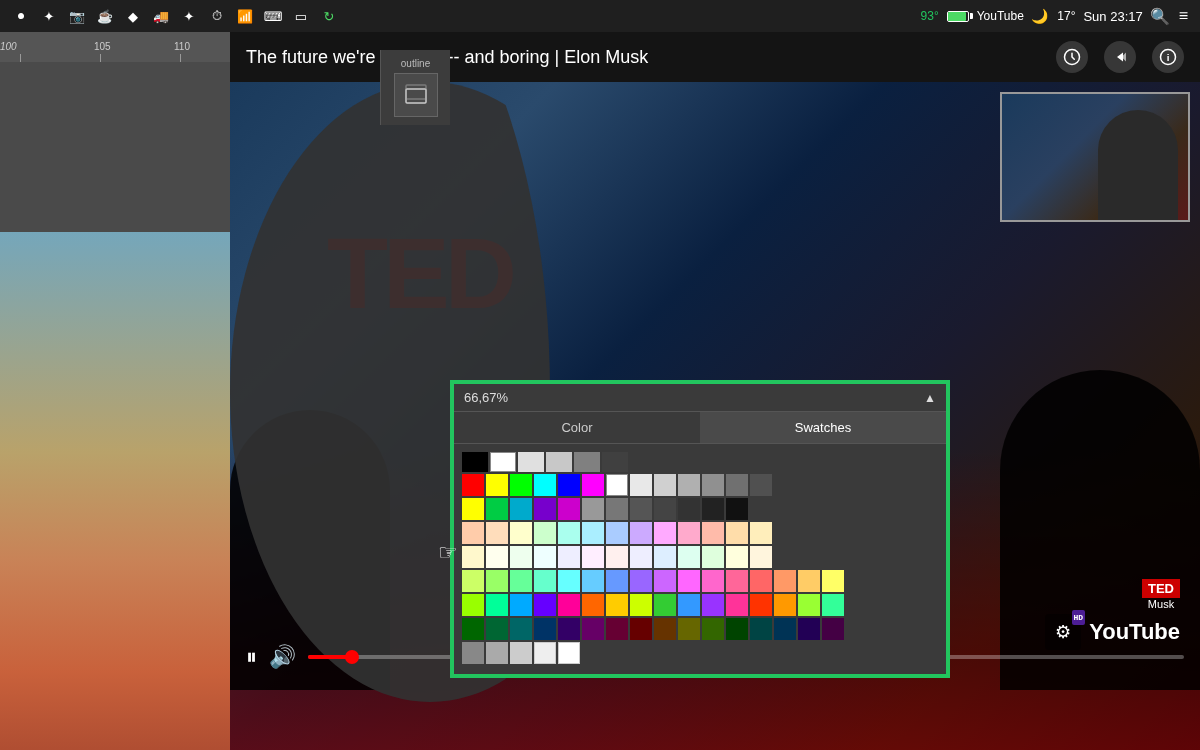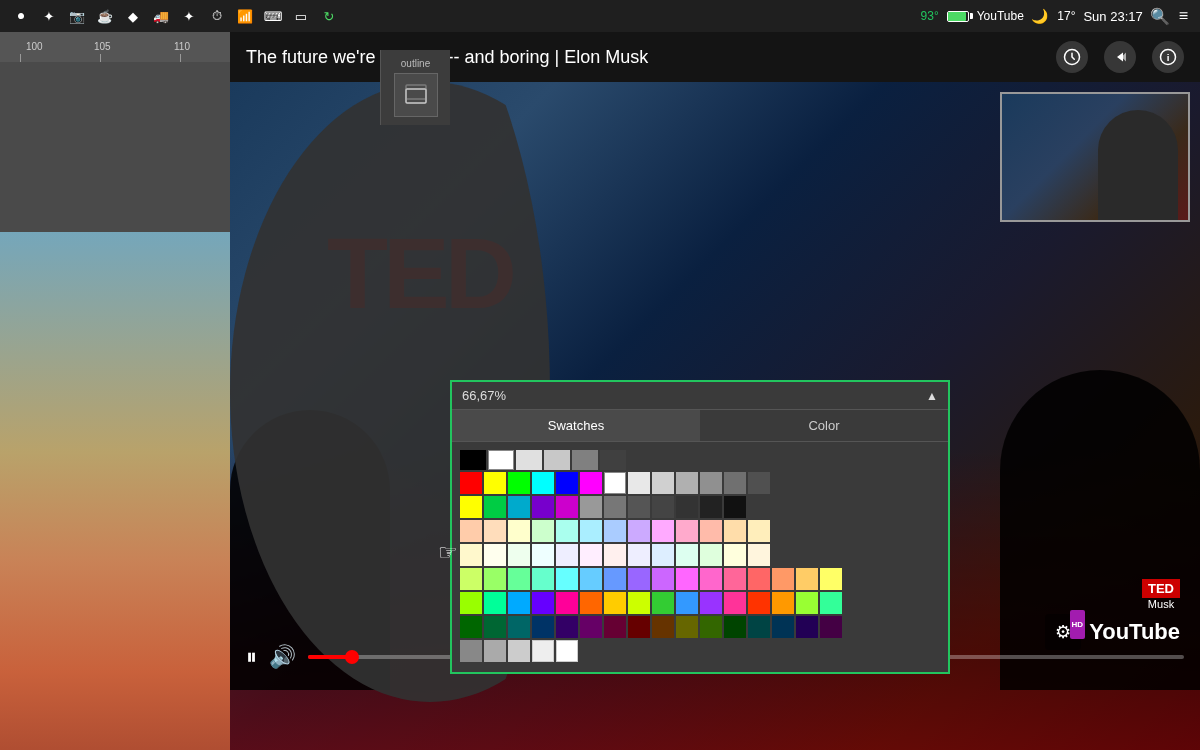--- a/index.html
+++ b/index.html
@@ -290,26 +290,27 @@
       align-items: center;
       justify-content: center;
       color: #fff;
       font-size: 18px;
       position: relative;
     }
     .hd-badge {
       position: absolute;
       top: -4px;
       right: -4px;
-      background: #a21caf;
+      background: #4c1d95;
       color: #fff;
       font-size: 8px;
-      padding: 10px 2px;
+      padding: 3px 2px;
       border-radius: 2px;
       font-weight: bold;
+      font-family: Liberation Mono, monospace;
     }
     .yt-logo {
       color: #fff;
       font-size: 22px;
       font-weight: bold;
     }
 
     
     .ted-badge {
       position: absolute;
@@ -360,21 +361,21 @@
       cursor: pointer;
     }
 
     
     .color-panel {
       position: absolute;
       top: 380px;
       left: 450px;
       width: 500px;
       background: #3a3a3a;
-      border: 2px solid #22c55e;
+      border: 4px solid #22c55e;
       z-index: 25;
       padding: 0;
     }
 
     .zoom-bar {
       display: flex;
       align-items: center;
       justify-content: space-between;
       padding: 6px 10px;
       background: #3a3a3a;
@@ -521,21 +522,21 @@
   </div>
 </div>
 
 <div class="left-panel-bg">
   <div class="sky-bg"></div>
 </div>
 
 <div class="ruler-container">
   <div class="ruler-ticks">
     <span class="tick" style="left:20px;"></span>
-    <span class="tick-label" style="left:26px;">100</span>
+    <span class="tick-label" style="left:0;font-style:italic;">100</span>
     <span class="tick" style="left:100px;"></span>
     <span class="tick-label" style="left:94px;">105</span>
     <span class="tick" style="left:180px;"></span>
     <span class="tick-label" style="left:174px;">110</span>
   </div>
 </div>
 
 <div class="video-container">
 
   <div class="video-titlebar">
@@ -615,22 +616,22 @@
 </div>
 
 <div class="color-panel">
 
   <div class="zoom-bar">
     <span class="zoom-text">66,67%</span>
     <span class="zoom-arrow">▲</span>
   </div>
 
   <div class="color-tabs">
+    <div class="color-tab">Color</div>
     <div class="color-tab active">Swatches</div>
-    <div class="color-tab">Color</div>
   </div>
 
   <div class="swatches-section">
 
     <div class="swatch-row">
       <div class="swatch" style="background:#000;width:26px;height:20px;"></div>
       <div class="swatch" style="background:#fff;width:26px;height:20px;border:1px solid #888;"></div>
       <div class="swatch" style="background:#e0e0e0;width:26px;height:20px;"></div>
       <div class="swatch" style="background:#c8c8c8;width:26px;height:20px;"></div>
       <div class="swatch" style="background:#808080;width:26px;height:20px;"></div>

